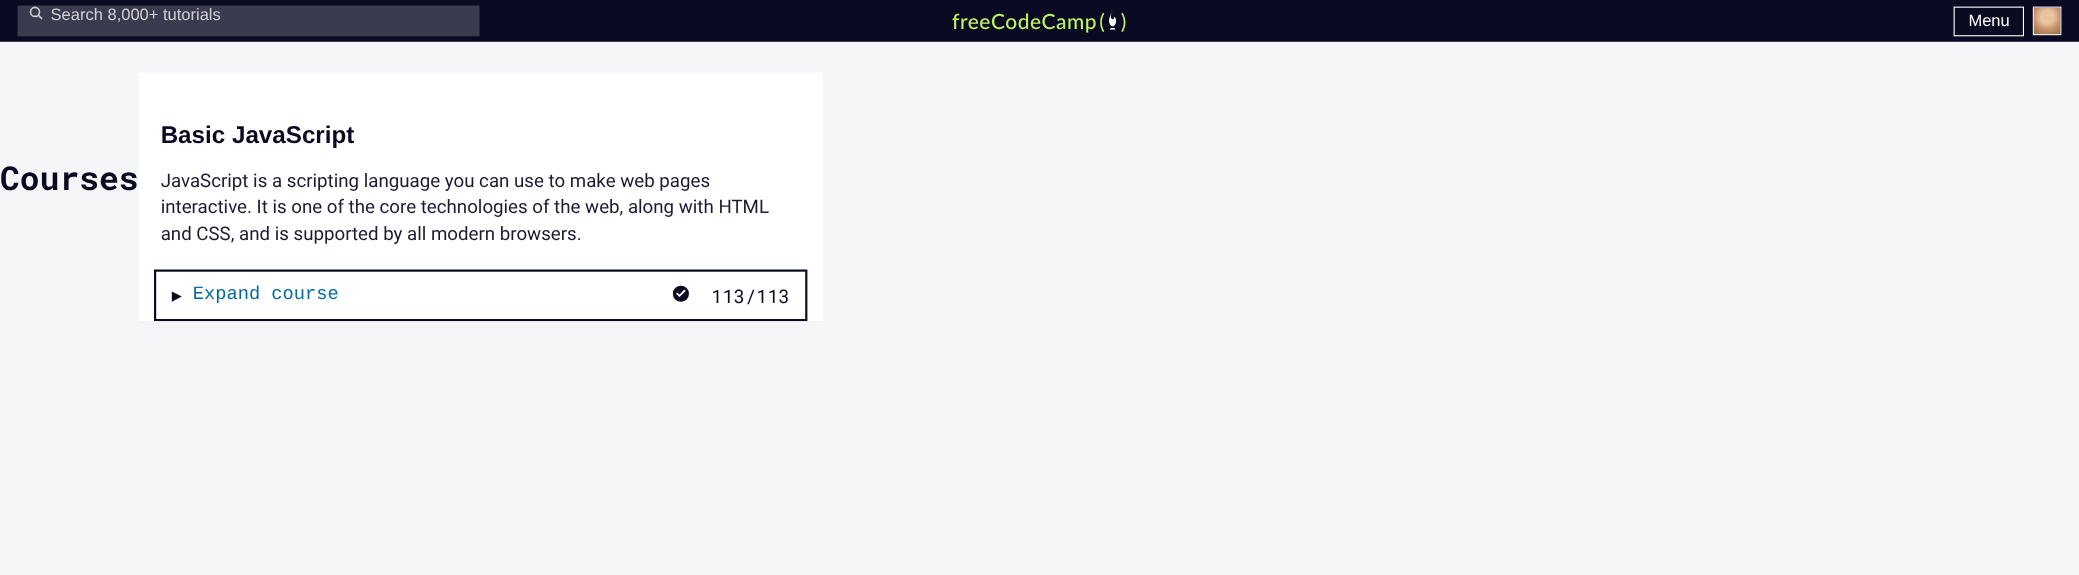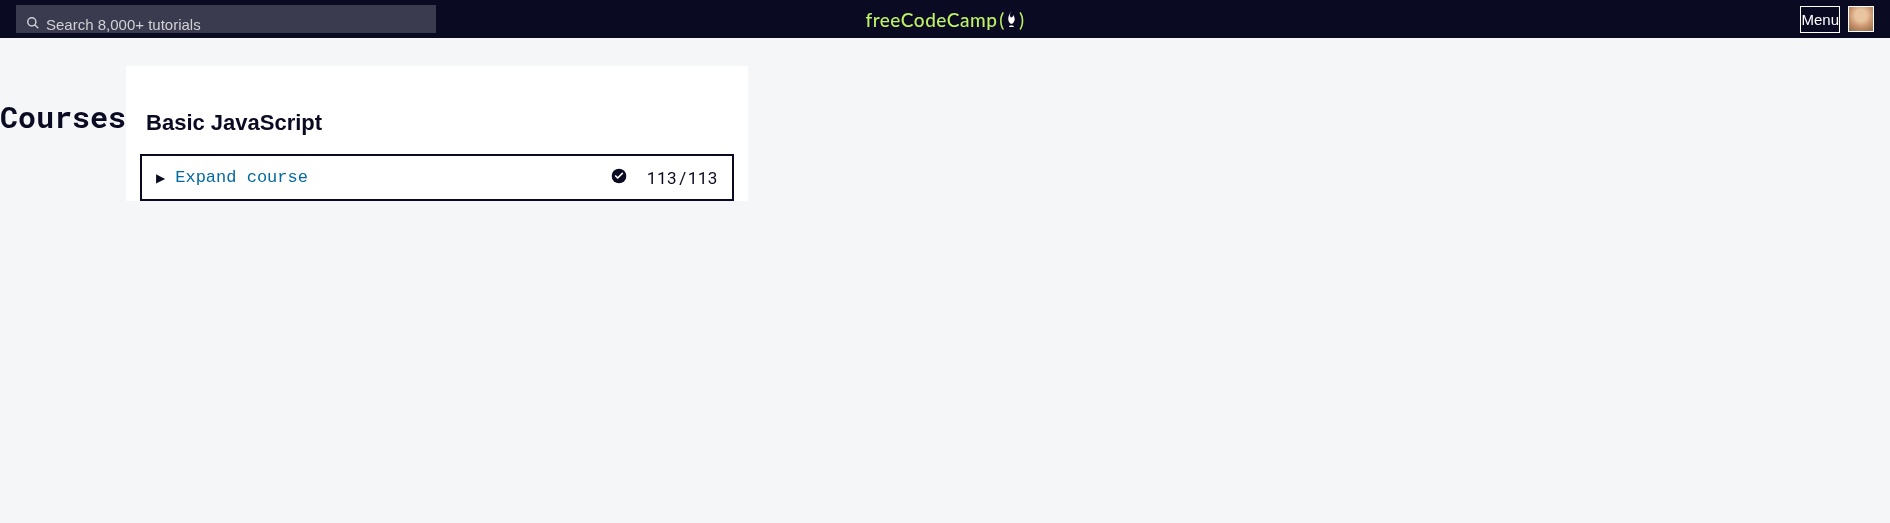--- a/index.html
+++ b/index.html
@@ -16,21 +16,21 @@
       background: #0a0a23;
       height: 38px;
       display: flex;
       align-items: center;
       justify-content: space-between;
       padding: 0 16px;
       position: relative;
     }
     .search-container {
       display: flex;
-      align-items: flex-end;
+      align-items: flex-start;
       background: #3b3b4f;
       height: 28px;
       width: 420px;
       padding: 0 10px;
     }
     .search-icon {
       color: #d0d0d5;
       font-size: 14px;
       margin-right: 6px;
     }
@@ -71,21 +71,21 @@
     }
     .nav-right {
       display: flex;
       align-items: center;
       gap: 8px;
     }
     .menu-button {
       background: transparent;
       border: 1px solid #fff;
       color: #fff;
-      padding: 4px 0;
+      padding: 4px 12px;
       font-size: 15px;
       cursor: pointer;
     }
     .avatar {
       width: 26px;
       height: 26px;
       border: 1px solid #fff;
       background: #c8916b;
       border-radius: 0;
       display: flex;
@@ -196,20 +196,21 @@
       <div class="avatar-inner"></div>
     </div>
   </div>
 </nav>
 
 <main class="main">
   <h1 class="page-title">Courses</h1>
 
   <div class="course-card">
     <h2 class="course-title">Basic JavaScript</h2>
+    <p class="course-desc">JavaScript is a scripting language you can use to make web pages interactive. It is one of the core technologies of the web, along with HTML and CSS, and is supported by all modern browsers.</p>
 
     <div class="expand-bar">
       <div class="expand-left">
         <span class="caret-icon">▶</span>
         <span class="expand-label">Expand course</span>
       </div>
       <div class="expand-right">
         <span>
           <svg class="check-icon" viewBox="0 0 24 24" fill="#0a0a23">
             <circle cx="12" cy="12" r="11"></circle>

